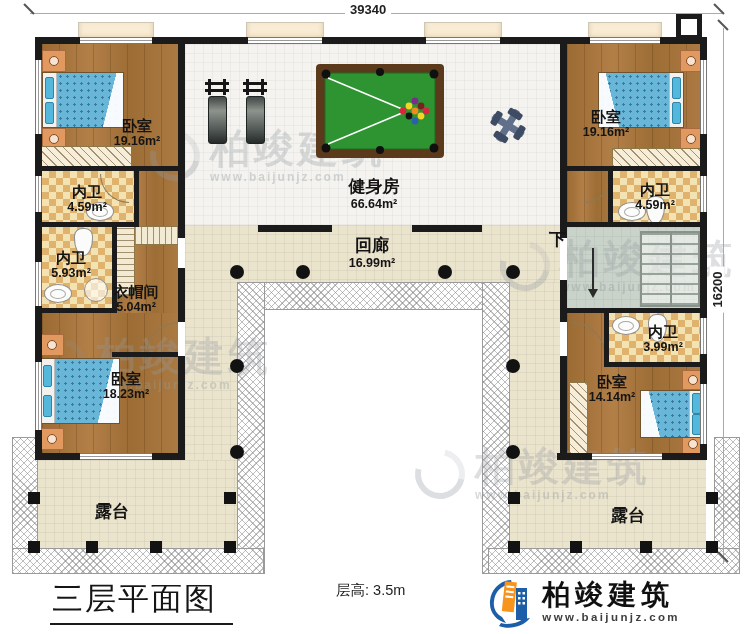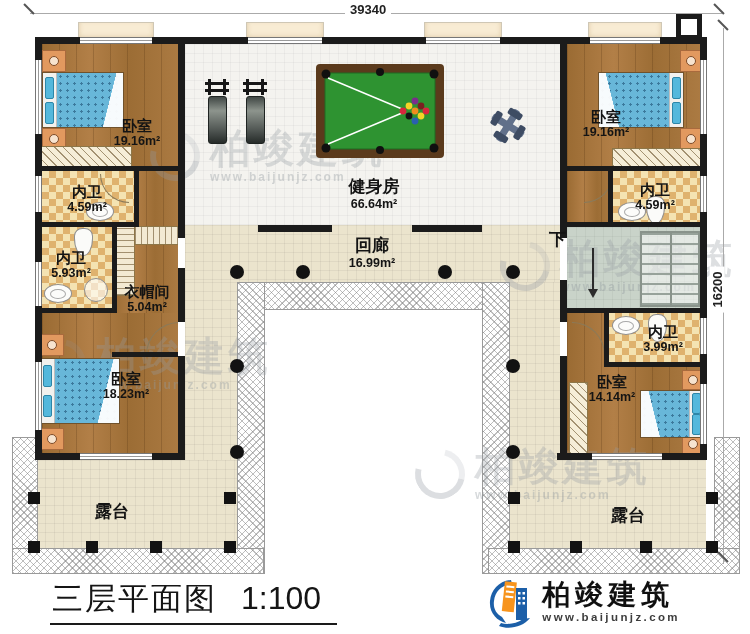--- a/index.html
+++ b/index.html
@@ -362,21 +362,21 @@
     <span class="rarea">19.16m²</span>
   </div>
   <div class="rlabel" style="left:87px;top:199px">
     <span class="rname">内卫</span>
     <span class="rarea">4.59m²</span>
   </div>
   <div class="rlabel" style="left:71px;top:265px">
     <span class="rname">内卫</span>
     <span class="rarea">5.93m²</span>
   </div>
-  <div class="rlabel" style="left:147px;top:299px">
+  <div class="rlabel" style="left:136px;top:299px">
     <span class="rname">衣帽间</span>
     <span class="rarea">5.04m²</span>
   </div>
   <div class="rlabel" style="left:372px;top:253px">
     <span class="rname rname-lg">回廊</span>
     <span class="rarea">16.99m²</span>
   </div>
   <div class="downlbl" style="left:549px;top:228px">下</div>
   <div class="rlabel" style="left:655px;top:197px">
     <span class="rname">内卫</span>
@@ -397,23 +397,24 @@
   <div class="rlabel" style="left:112px;top:512px">
     <span class="rname rname-lg">露台</span>
   </div>
   <div class="rlabel" style="left:628px;top:516px">
     <span class="rname rname-lg">露台</span>
   </div>
 
   <div class="tbar">
     <div class="tb-main">
       <span class="tb-title">三层平面图</span>
-      <span class="tb-scale">1:100</span>
     </div>
     <div class="tb-info">
+      <div><span>层高:</span>
+           <span>3.5m</span></div>
     </div>
     <div class="tb-logo">
       <svg width="52" height="56" viewBox="0 0 52 56">
         <path d="M26 6 C14 7 6 16 5 27 C4 39 12 47 21 49 L17 43 C11 40 8 34 9 27 C10 17 17 11 27 10 Z" fill="#1c5fa8"></path>
         <path d="M14 52 C24 56 38 53 45 44 L38 45 C31 50 22 51 16 49 Z" fill="#1c5fa8"></path>
         <g transform="rotate(6 26 26)">
           <rect x="18" y="8" width="12" height="30" fill="#f7941d"></rect>
           <rect x="20" y="12" width="8" height="2" fill="#fff"></rect>
             <rect x="20" y="17" width="8" height="2" fill="#fff"></rect>
           <rect x="20" y="22" width="8" height="2" fill="#fff"></rect>

